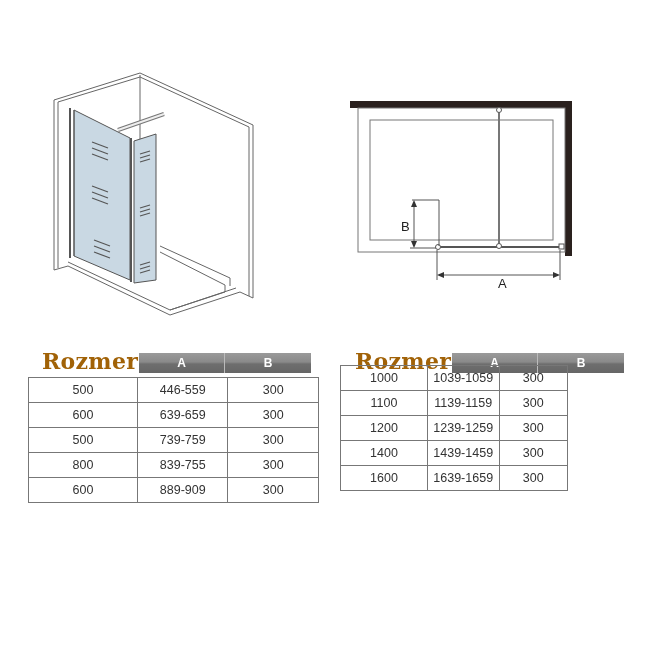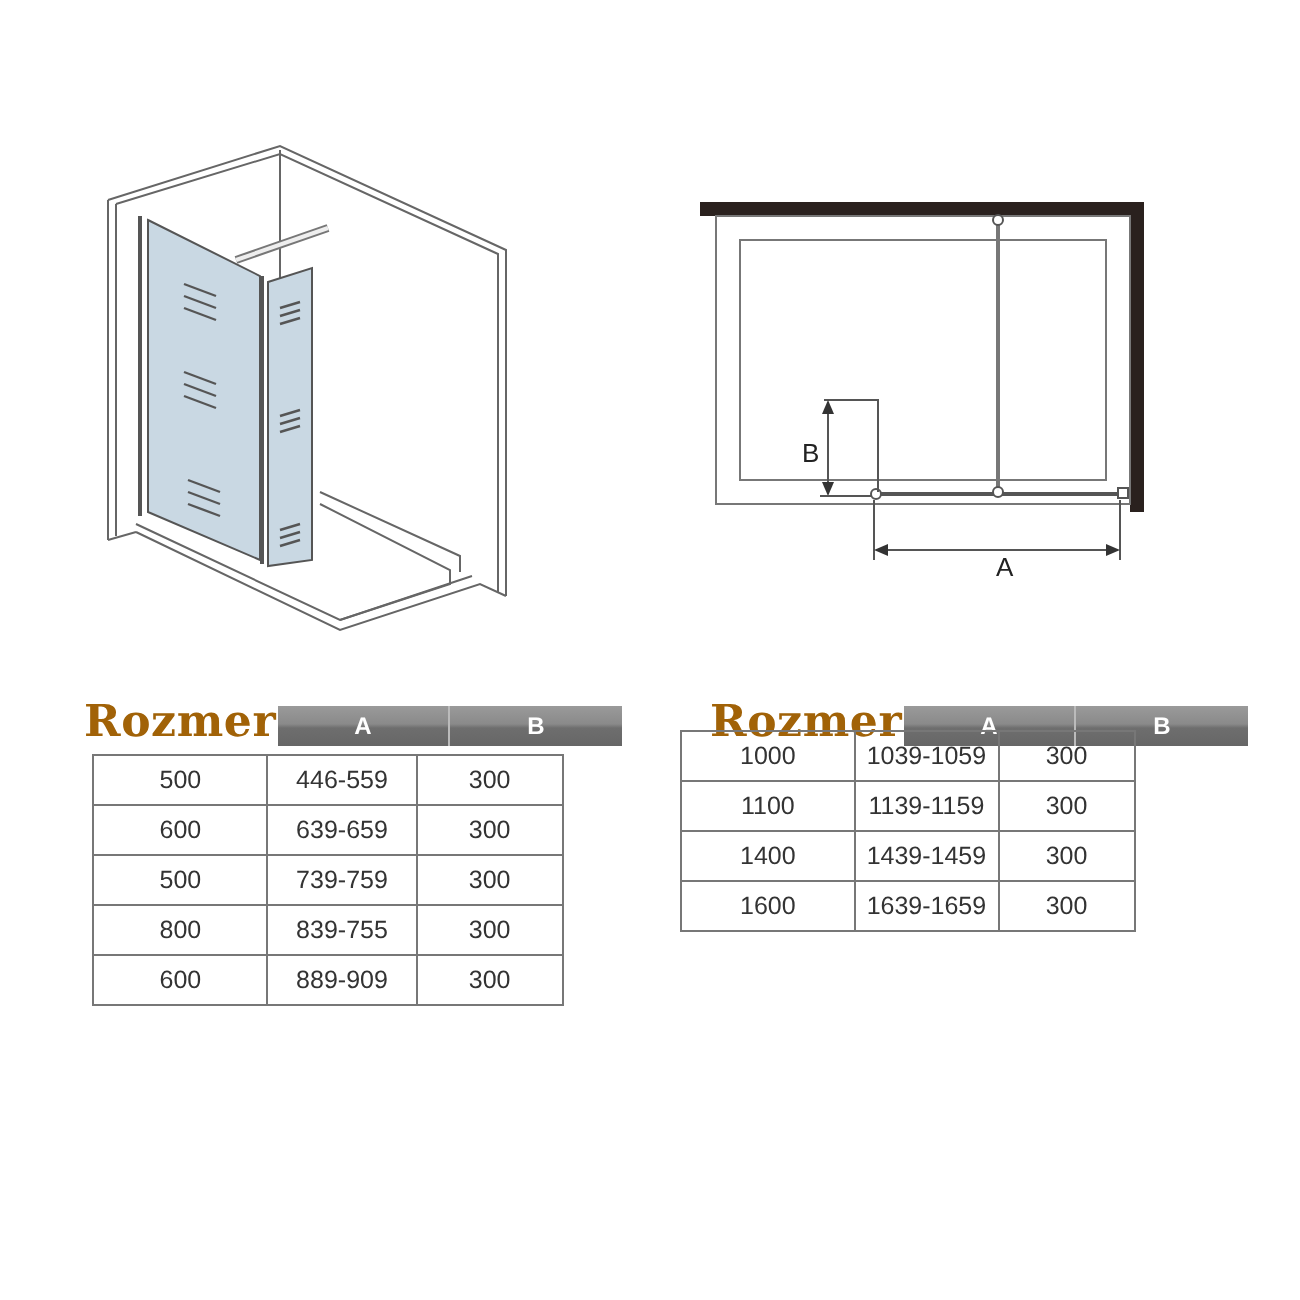--- a/index.html
+++ b/index.html
@@ -91,21 +91,21 @@
   <polygon points="97,195 104,192 104,198" fill="#333"></polygon>
   <polygon points="220,195 213,192 213,198" fill="#333"></polygon>
   <text x="158" y="208" font-family="Liberation Sans, sans-serif" font-size="13" fill="#222">A</text>
 </svg>
 
 <div class="rozmer" style="left:42px;top:348px;">Rozmer</div>
 <div class="hdr" style="left:139px;top:353px;width:172px;">
   <div class="hc" style="width:86px;">A</div>
   <div class="hc" style="width:86px;">B</div>
 </div>
-<table class="sz" style="left:46px;top:377px;width:236px;border-radius:16px;">
+<table class="sz" style="left:28px;top:377px;width:291px;border-radius:16px;">
   <colgroup>
       <col style="width:106px">
       <col style="width:88px">
       <col style="width:88px">
     </colgroup>
   <tbody>
       <tr>
         <td>500</td>
         <td>446-559</td>
         <td>300</td>
@@ -149,20 +149,25 @@
         <td>1000</td>
         <td>1039-1059</td>
         <td>300</td>
       </tr>
   <tr>
         <td>1100</td>
         <td>1139-1159</td>
         <td>300</td>
       </tr>
   <tr>
+        <td>1200</td>
+        <td>1239-1259</td>
+        <td>300</td>
+      </tr>
+  <tr>
         <td>1400</td>
         <td>1439-1459</td>
         <td>300</td>
       </tr>
   <tr>
         <td>1600</td>
         <td>1639-1659</td>
         <td>300</td>
       </tr>
 </tbody>

